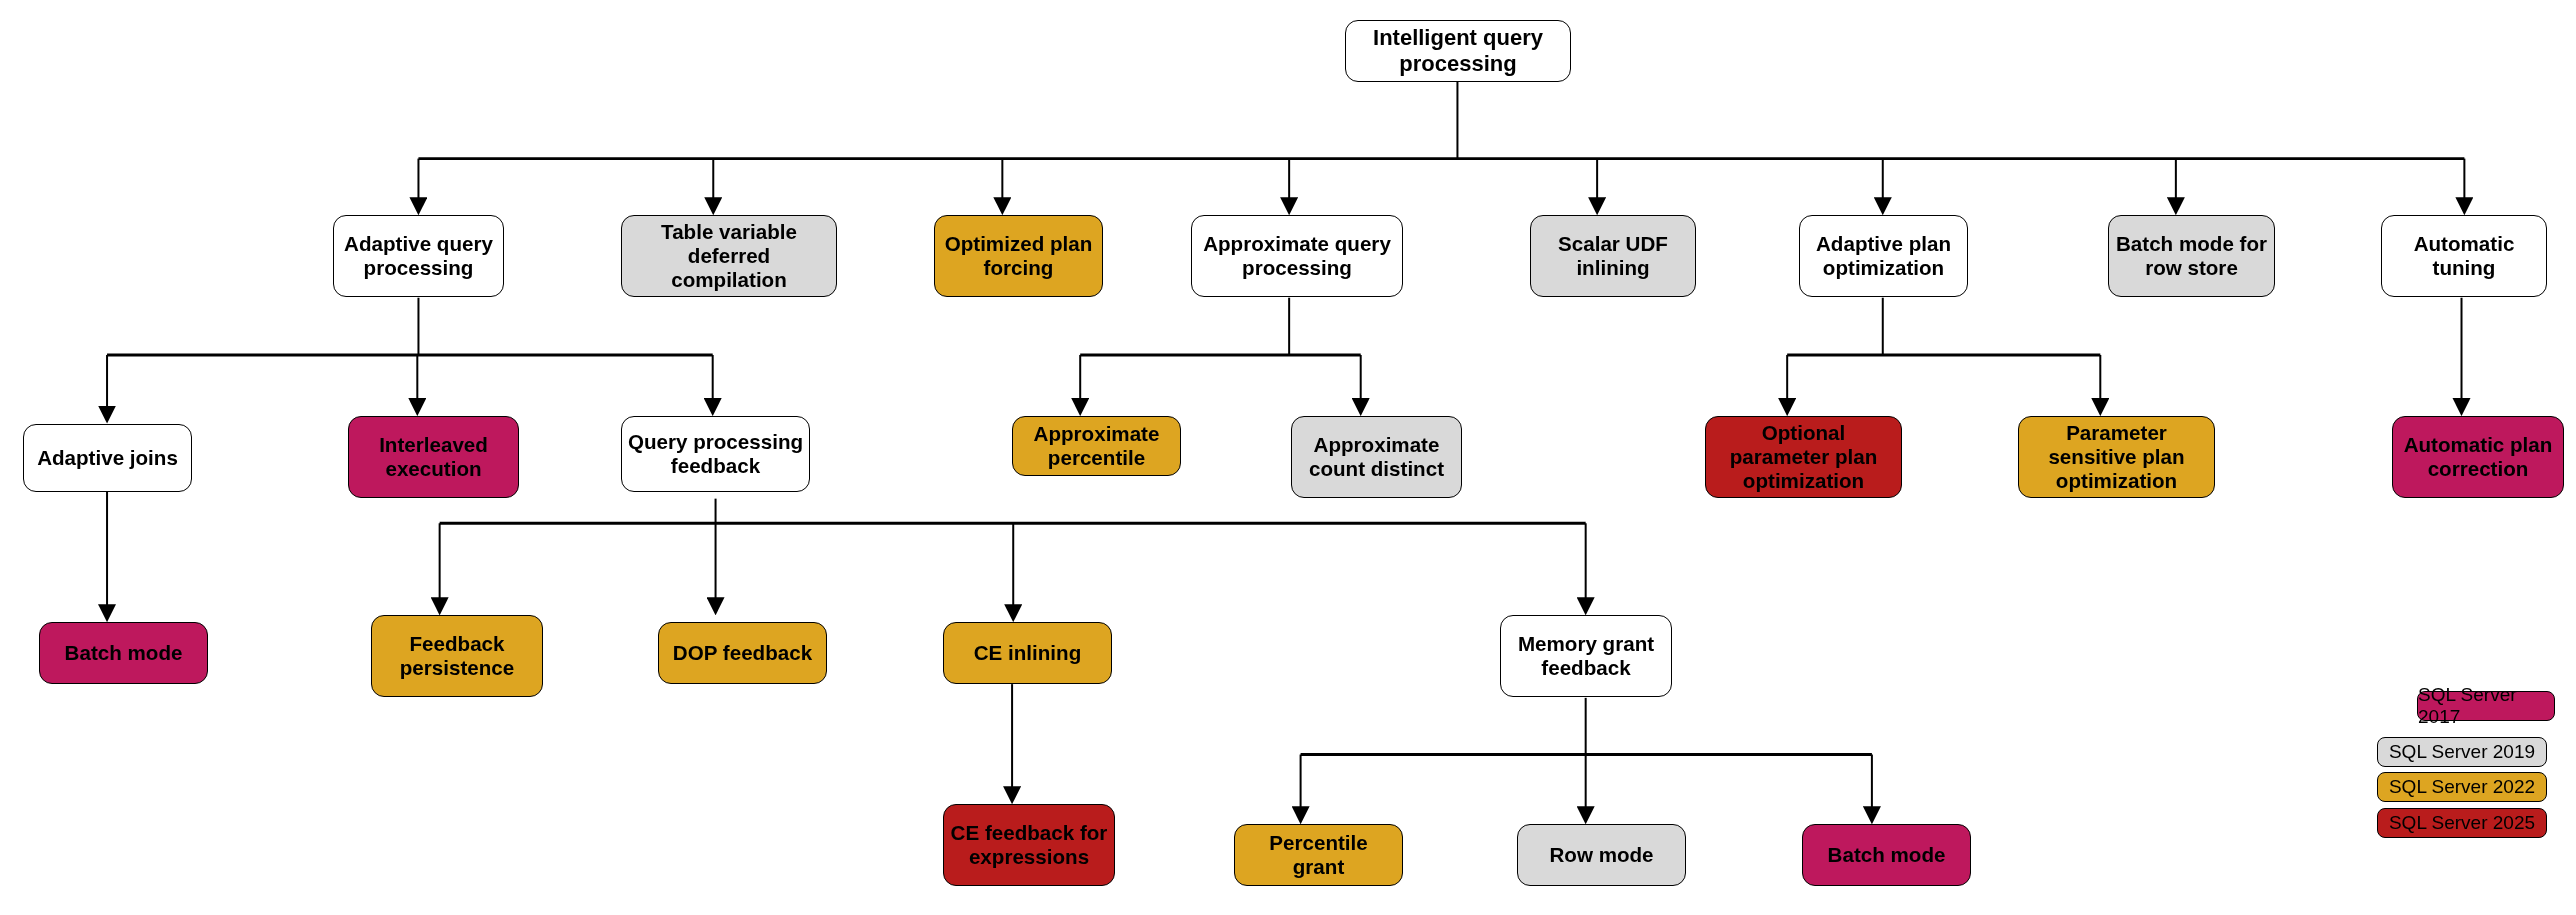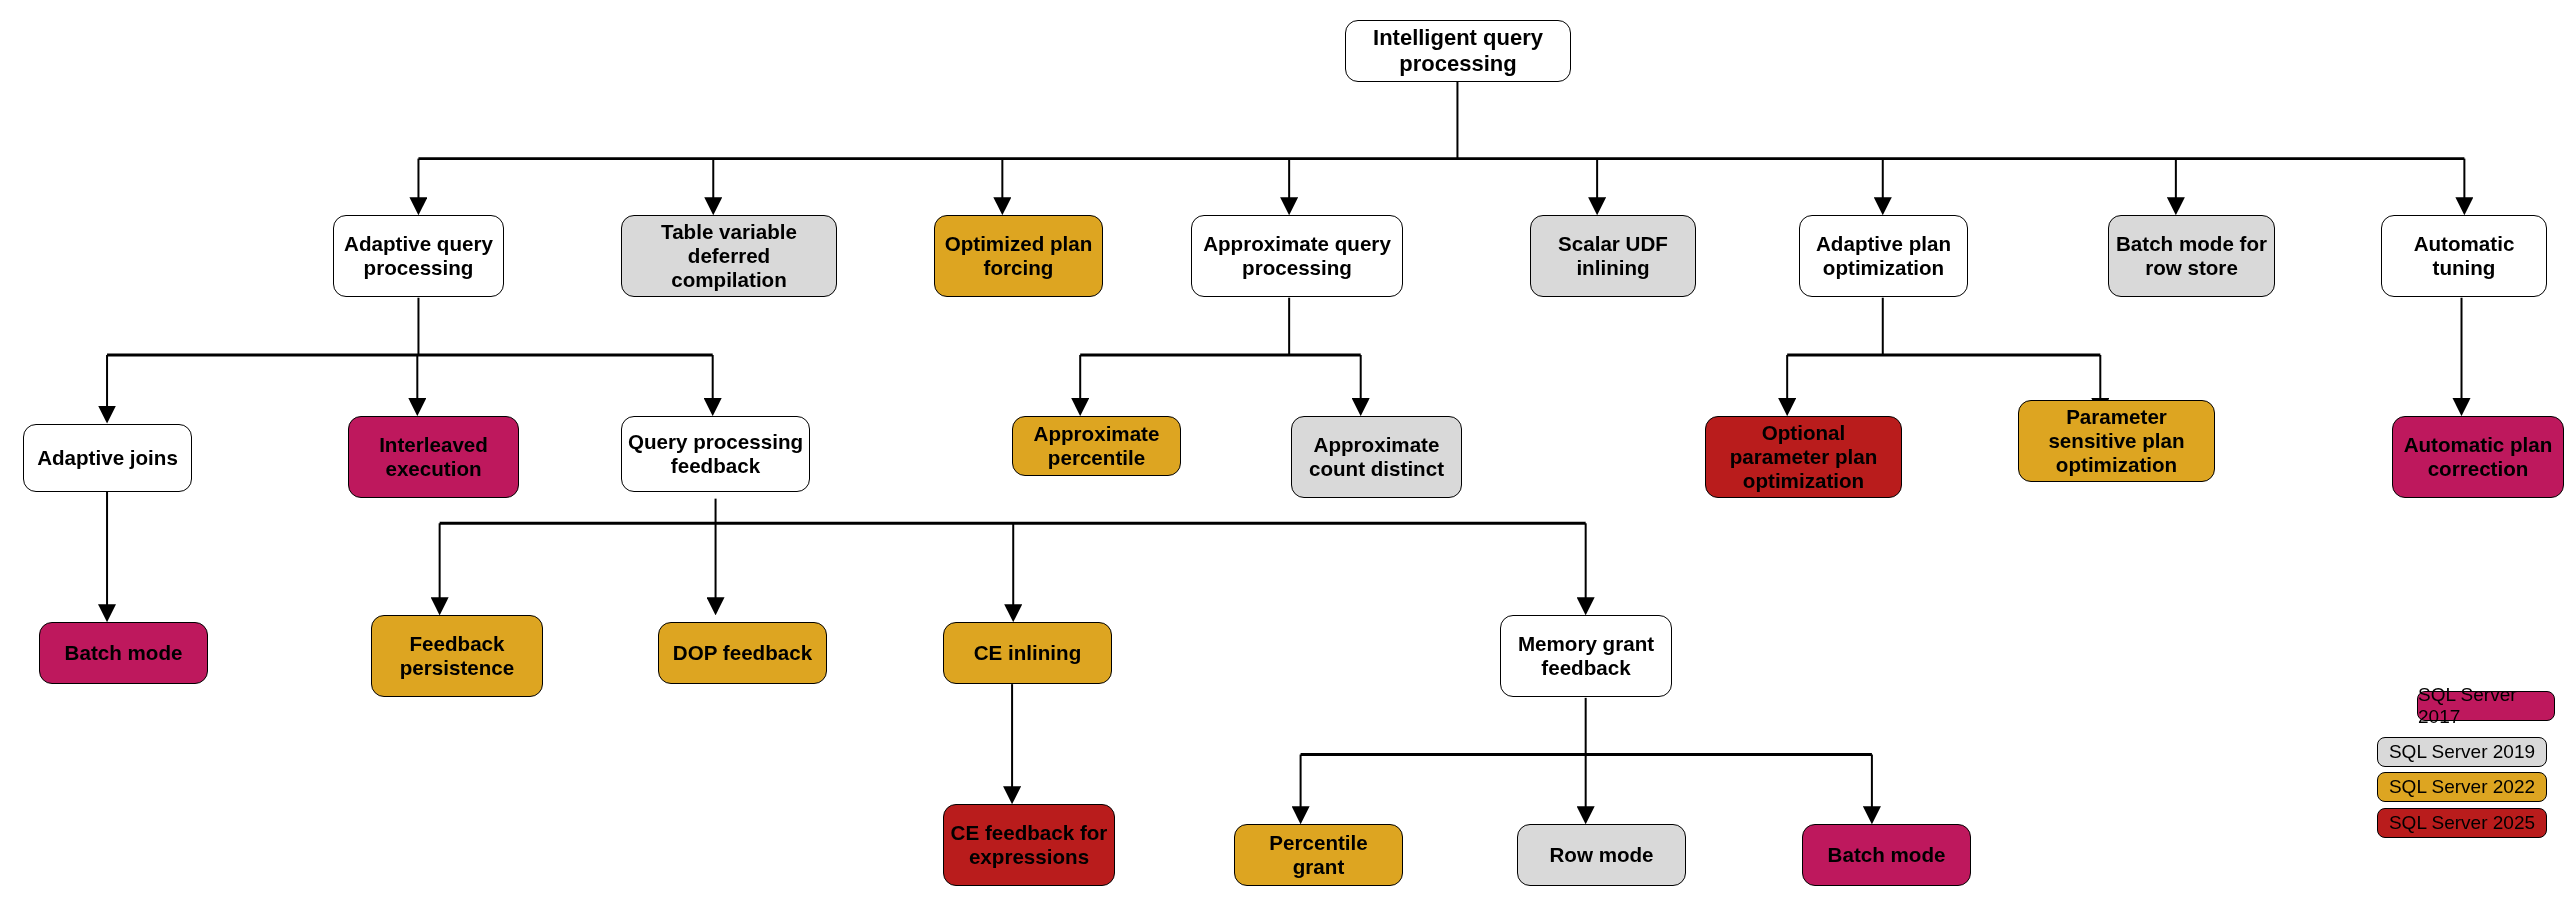--- a/index.html
+++ b/index.html
@@ -142,21 +142,21 @@
       </div>
       <div class="node fill-gold normal" style="left: 996px; top: 416px; width: 169px; height: 60px; font-size: 20.6px;">
         <span>Approximate percentile</span>
       </div>
       <div class="node fill-gray normal" style="left: 1275px; top: 416px; width: 171px; height: 82px; font-size: 20.6px;">
         <span>Approximate count distinct</span>
       </div>
       <div class="node fill-green normal" style="left: 1689px; top: 416px; width: 197px; height: 82px; font-size: 20.6px;">
         <span>Optional parameter plan optimization</span>
       </div>
-      <div class="node fill-gold normal" style="left: 2002px; top: 400px; width: 197px; height: 82px; font-size: 20.6px;">
+      <div class="node fill-gold normal" style="left: 2002px; top: 416px; width: 197px; height: 82px; font-size: 20.6px;">
         <span>Parameter sensitive plan optimization</span>
       </div>
       <div class="node fill-blue normal" style="left: 2376px; top: 416px; width: 172px; height: 82px; font-size: 20.6px;">
         <span>Automatic plan correction</span>
       </div>
       <div class="node fill-blue normal" style="left: 23px; top: 622px; width: 169px; height: 62px; font-size: 20.6px;">
         <span>Batch mode</span>
       </div>
       <div class="node fill-gold normal" style="left: 355px; top: 615px; width: 172px; height: 82px; font-size: 20.6px;">
         <span>Feedback persistence</span>

